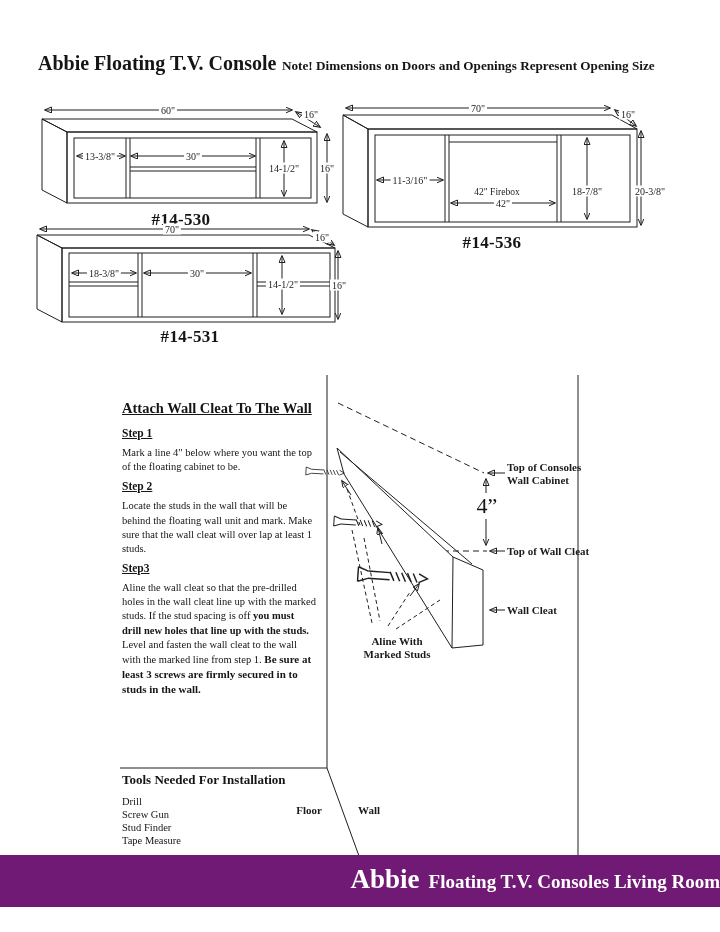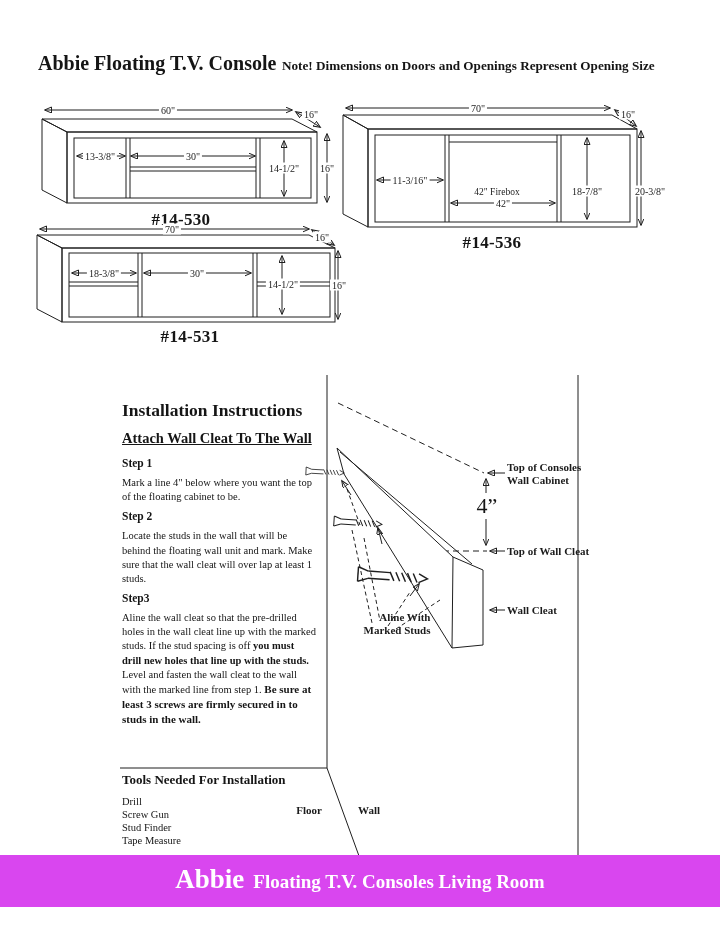--- a/index.html
+++ b/index.html
@@ -15,21 +15,21 @@
   .lw{position:absolute;transform:translate(0,-50%);white-space:nowrap;}
   .dim{font:10px "Liberation Serif",serif;background:#fff;padding:0 2px;color:#1c1c1c;}
   .fig{font:bold 17px "Liberation Serif",serif;letter-spacing:.3px;margin-left:20px;}
   .co{font:bold 11px "Liberation Serif",serif;line-height:13px;color:#1c1c1c;}
   .big{font:22px "Liberation Serif",serif;background:#fff;padding:0 3px;}
   .hdr-title{position:absolute;left:38px;top:52px;font:bold 20px "Liberation Serif",serif;}
   .hdr-note{position:absolute;left:282px;top:58px;font:bold 13.2px "Liberation Serif",serif;}
   .instr{position:absolute;left:122px;top:400px;width:194px;}
   .instr h1{font:bold 17.5px "Liberation Serif",serif;margin:0 0 9px 0;}
   .instr h2{font:bold 14.5px "Liberation Serif",serif;margin:0 0 10px 0;text-decoration:underline;}
-  .instr h3{font:bold 11.5px "Liberation Serif",serif;margin:0 0 7px 0;}
+  .instr h3{font:bold 11.5px "Liberation Serif",serif;margin:0 0 7px 0;text-decoration:underline;}
   .instr p{font:10.5px/1.35 "Liberation Serif",serif;margin:0 0 6px 0;}
   .instr p.last{margin-bottom:0;}
   .instr .b{font-weight:bold;}
   .tools{position:absolute;left:122px;top:772px;width:250px;}
   .tools h3{font:bold 13px "Liberation Serif",serif;margin:0 0 7px 0;}
   .tools div{font:10.5px/13px "Liberation Serif",serif;}
   .band{position:absolute;left:0;top:855px;width:720px;height:52px;background:#72b566;
         text-align:center;padding-top:9px;box-sizing:border-box;}
   .band .brand{font:bold 27px "Liberation Serif",serif;color:#fff;}
   .band .tag{font:bold 19px "Liberation Serif",serif;color:#fff;margin-left:9px;}
@@ -160,49 +160,48 @@
   <span class="c dim" style="left:478px;top:108px">70"</span>
   <span class="c dim" style="left:628px;top:114px">16"</span>
   <span class="c dim" style="left:410px;top:180px">11-3/16"</span>
   <span class="c dim" style="left:497px;top:192px;font-size:9.5px">42" Firebox</span>
   <span class="c dim" style="left:503px;top:203px">42"</span>
   <span class="c dim" style="left:587px;top:191px">18-7/8"</span>
   <span class="c dim" style="left:650px;top:191px">20-3/8"</span>
   <span class="c fig" style="left:472px;top:243px">#14-536</span>
 
   <div class="instr">
-    <h1>Installation Instructions</h1>
     <h2>Attach Wall Cleat To The Wall</h2>
     <h3>Step 1</h3>
     <p>Mark a line 4" below where you want the top of the floating cabinet to be.</p>
     <h3>Step 2</h3>
     <p>Locate the studs in the wall that will be behind the floating wall unit and mark. Make sure that the wall cleat will over lap at least 1 studs.</p>
     <h3>Step3</h3>
     <p class="last"><span>Aline the wall cleat so that the pre-drilled holes in the wall cleat line up with the marked studs. If the stud spacing is off </span><span class="b">you must drill new holes that line up with the studs.</span><span> Level and fasten the wall cleat to the wall with the marked line from step 1. </span><span class="b" style="font-size:11px">Be sure at least 3 screws are firmly secured in to studs in the wall.</span></p>
   </div>
 
   <div class="lw co" style="left:507px;top:474px">
     <div>Top of Consoles</div>
     <div>Wall Cabinet</div>
   </div>
   <span class="c big" style="left:487px;top:506px">4”</span>
   <span class="lw co" style="left:507px;top:551px">Top of Wall Cleat</span>
   <span class="lw co" style="left:507px;top:610px">Wall Cleat</span>
-  <div class="c co" style="left:397px;top:624px;text-align:right">
+  <div class="c co" style="left:397px;top:648px;text-align:center">
     <div>Aline With</div>
     <div>Marked Studs</div>
   </div>
   <span class="c co" style="left:309px;top:810px">Floor</span>
   <span class="c co" style="left:369px;top:810px">Wall</span>
 
   <div class="tools">
     <h3>Tools Needed For Installation</h3>
     <div>Drill</div>
     <div>Screw Gun</div>
     <div>Stud Finder</div>
     <div>Tape Measure</div>
   </div>
 
-  <div class="band" style="background: #d946ef;">
+  <div class="band" style="background: #701a75; text-align: right;">
     <span class="brand">Abbie</span><span class="tag">Floating T.V. Consoles Living Room</span>
   </div>
 
 </div>
 
 </body></html>

